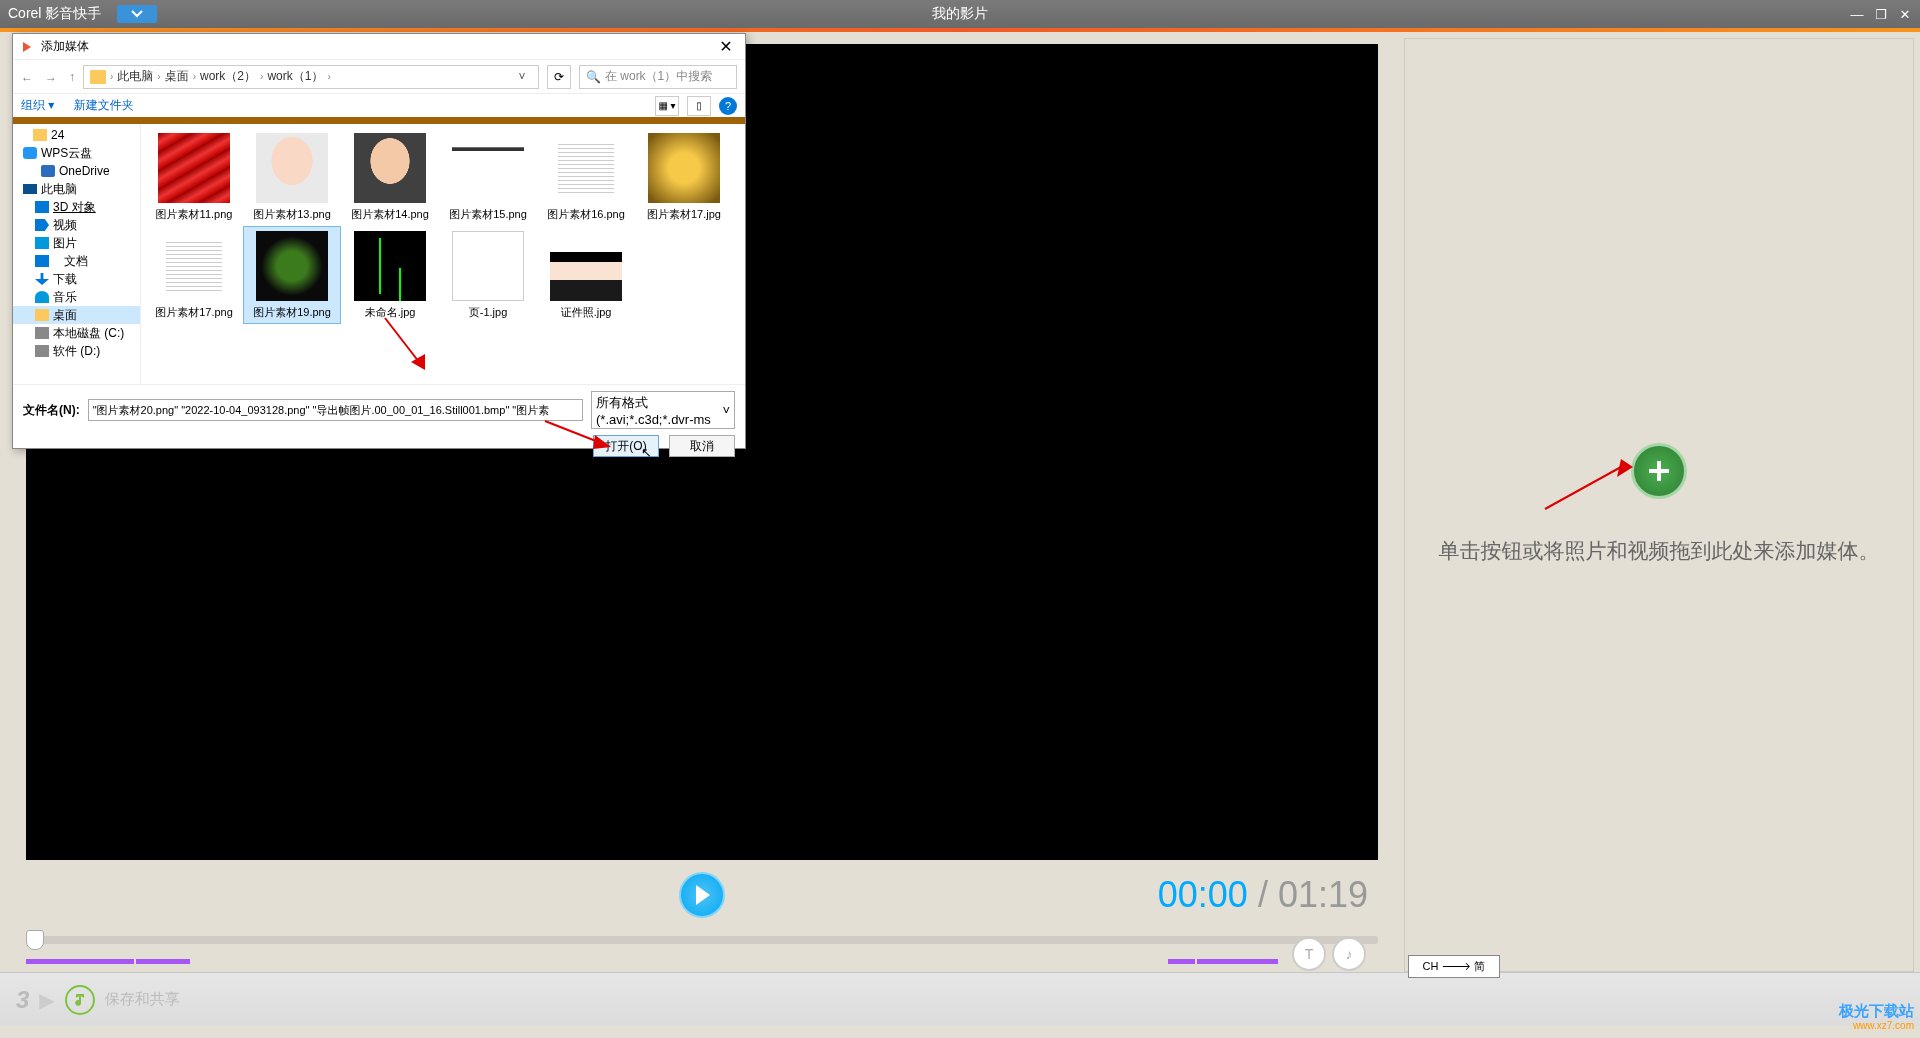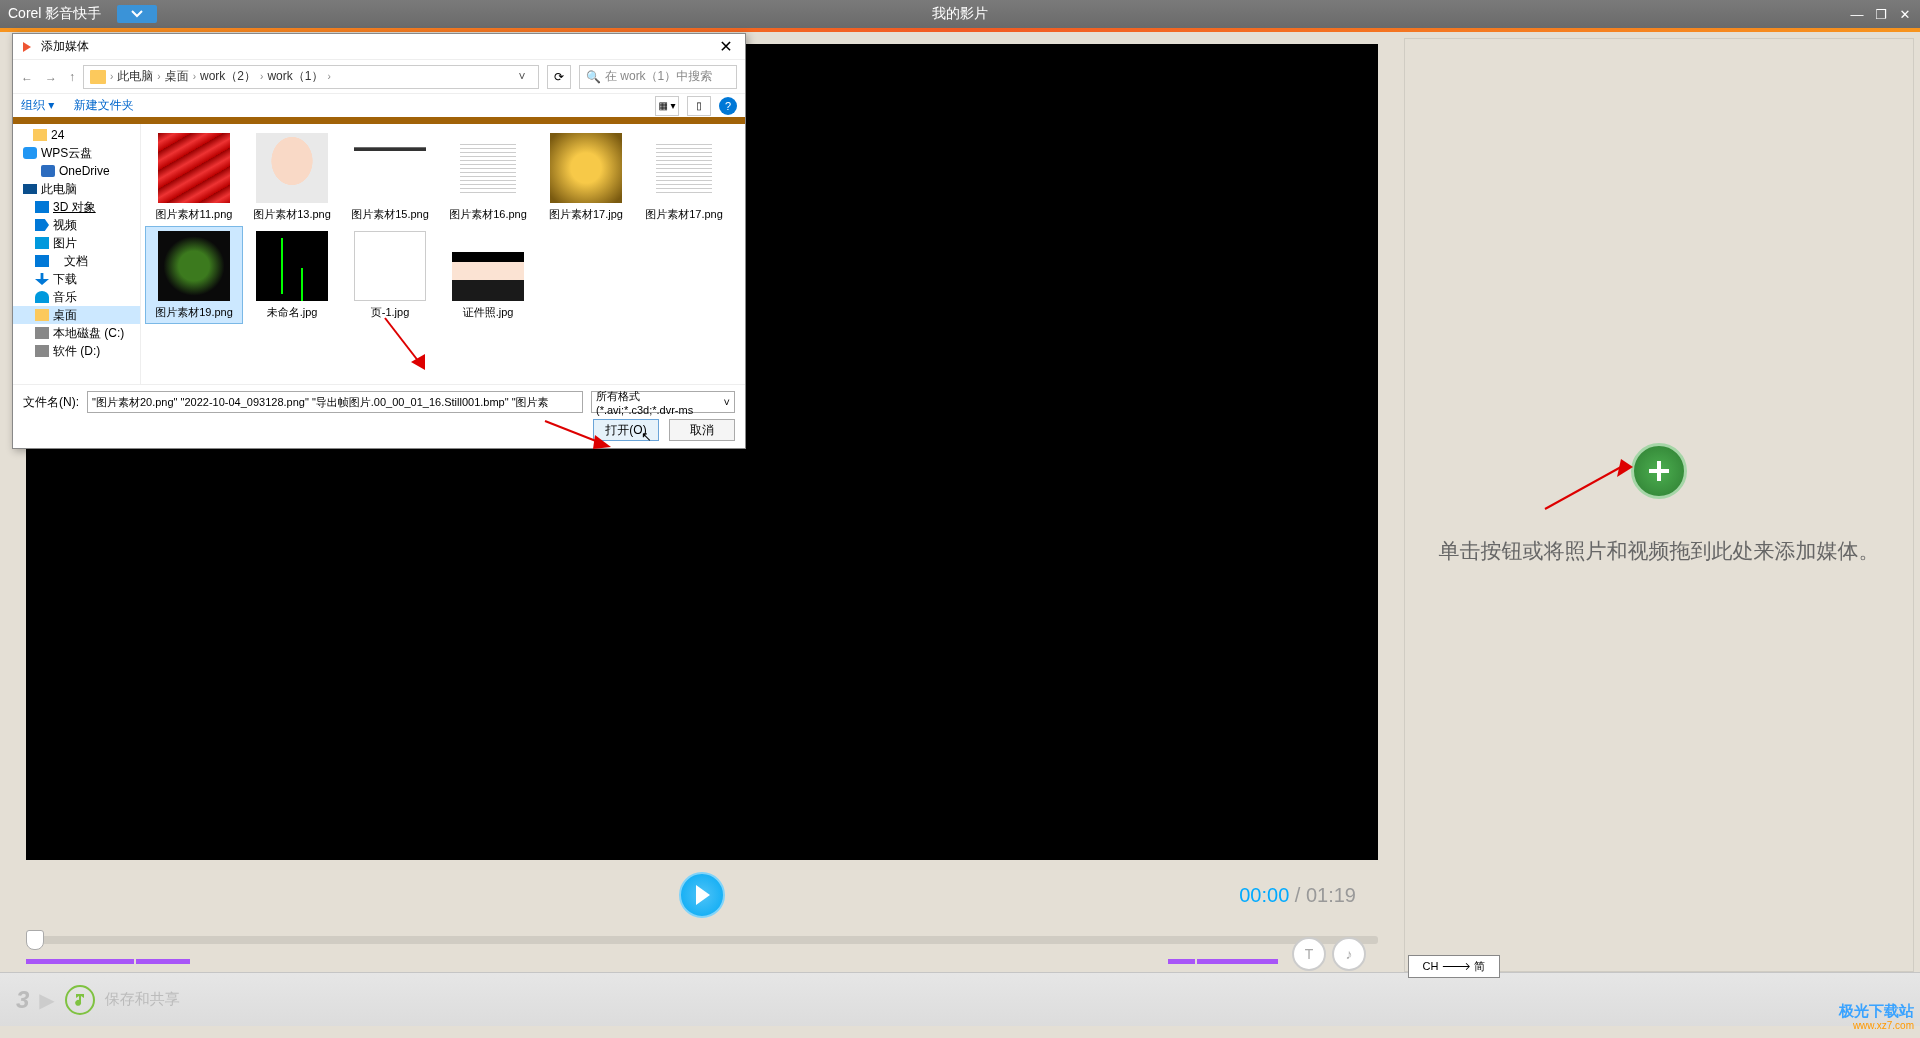--- a/index.html
+++ b/index.html
@@ -17,21 +17,21 @@
 
 .accent-bar { height: 4px; background: linear-gradient(90deg,#f7941e 0%,#f15a24 50%,#f7941e 100%); }
 
 
 .main { display: flex; height: 940px; padding: 6px 6px 0 6px; gap: 6px; }
 .left-panel { flex: 1; display: flex; flex-direction: column; }
 .preview { flex: 1; background: #000; margin: 6px 20px 10px 20px; }
 .play-controls { height: 50px; display: flex; align-items: center; justify-content: center; position: relative; }
 .play-btn { width: 46px; height: 46px; border-radius: 50%; background: radial-gradient(circle,#4fc3f7,#03a9f4); display: flex; align-items: center; justify-content: center; cursor: pointer; border: 2px solid #81d4fa; }
 .play-btn svg { fill: #fff; }
-.time-display { position: absolute; right: 42px; font-size: 20px; color: #999; }
+.time-display { position: absolute; right: 30px; font-size: 36px; color: #999; }
 .time-display .current { color: #00aaff; }
 .timeline { height: 40px; margin: 6px 20px; position: relative; }
 .timeline-track { height: 8px; background: #d0ccc3; border-radius: 3px; position: relative; margin-top: 10px; }
 .timeline-scrubber { position: absolute; left: 0; top: -6px; width: 18px; height: 20px; background: #fff; border: 1px solid #aaa; border-radius: 3px 3px 8px 8px; }
 .timeline-ticks { position: absolute; bottom: 0; width: 100%; height: 10px; display: flex; }
 .tick-purple { height: 5px; background: #a855f7; margin-top: 3px; }
 .circ-btn { width: 34px; height: 34px; border-radius: 50%; border: 2px solid #ccc; background: #fff; display: flex; align-items: center; justify-content: center; color: #aaa; cursor: pointer; font-size: 14px; position: absolute; }
 .text-btn { right: 52px; bottom: -5px; }
 .music-btn { right: 12px; bottom: -5px; }
 
@@ -90,23 +90,23 @@
 .ico.music { background: #0099dd; border-radius: 50% 50% 0 0; }
 .fd-files { flex: 1; overflow: auto; padding: 4px; position: relative; }
 .file-grid { display: flex; flex-wrap: wrap; gap: 0; }
 .file-item { width: 98px; height: 98px; display: flex; flex-direction: column; align-items: center; padding: 4px; cursor: pointer; border: 1px solid transparent; }
 .file-item.selected { background: #cce8ff; border: 1px solid #7ab8e6; }
 .file-thumb { width: 72px; height: 72px; background: #ddd; display: flex; align-items: center; justify-content: center; overflow: hidden; }
 .file-label { font-size: 11px; text-align: center; margin-top: 4px; white-space: nowrap; overflow: hidden; text-overflow: ellipsis; width: 90px; }
 .fd-files .red-arrow-inner { position: absolute; left: 240px; top: 190px; pointer-events: none; }
 .fd-footer { height: 64px; border-top: 1px solid #eee; padding: 6px 10px; display: flex; flex-direction: column; gap: 6px; }
 .fd-filename-row { display: flex; align-items: center; gap: 8px; }
-.fd-filename-row label { white-space: nowrap; }
+.fd-filename-row label { white-space: nowrap; font-weight: bold; }
 .fd-filename-input { flex: 1; height: 22px; border: 1px solid #aaa; padding: 0 4px; font-size: 11px; }
-.fd-filter { width: 144px; height: 22px; border: 1px solid #aaa; padding: 0 4px; font-size: 11px; display: flex; align-items: center; justify-content: space-between; cursor: pointer; }
+.fd-filter { width: 144px; height: 38px; border: 1px solid #aaa; padding: 0 4px; font-size: 13px; display: flex; align-items: center; justify-content: space-between; cursor: pointer; }
 .fd-buttons { display: flex; justify-content: flex-end; gap: 10px; }
 .fd-btn { width: 66px; height: 22px; border: 1px solid #aaa; background: #f5f5f5; cursor: pointer; display: flex; align-items: center; justify-content: center; position: relative; }
 .fd-btn.primary { background: #e6f2fa; border-color: #6aa4d8; }
 .cursor-icon { position: absolute; right: 6px; bottom: -4px; font-size: 13px; pointer-events: none; }
 .fd-arrow-to-open { position: absolute; left: 530px; top: 385px; pointer-events: none; }
 
 
 .th-red { background: repeating-linear-gradient(-30deg,#b00,#e33 8px,#900 16px); }
 .th-face1 { background: radial-gradient(ellipse at 50% 40%,#f9d9c6 40%,#e9e9e9 41%); }
 .th-face2 { background: radial-gradient(ellipse at 50% 40%,#f4c9a8 38%,#404040 39%); }
@@ -309,20 +309,24 @@
       <div class="file-grid" id="file-grid">
           <div class="file-item">
             <div class="file-thumb th-red"></div>
             <div class="file-label">图片素材11.png</div>
           </div>
           <div class="file-item">
             <div class="file-thumb th-face1"></div>
             <div class="file-label">图片素材13.png</div>
           </div>
           <div class="file-item">
+            <div class="file-thumb th-face2"></div>
+            <div class="file-label">图片素材14.png</div>
+          </div>
+          <div class="file-item">
             <div class="file-thumb th-person"></div>
             <div class="file-label">图片素材15.png</div>
           </div>
           <div class="file-item">
             <div class="file-thumb th-text"></div>
             <div class="file-label">图片素材16.png</div>
           </div>
           <div class="file-item">
             <div class="file-thumb th-yellow"></div>
             <div class="file-label">图片素材17.jpg</div>

